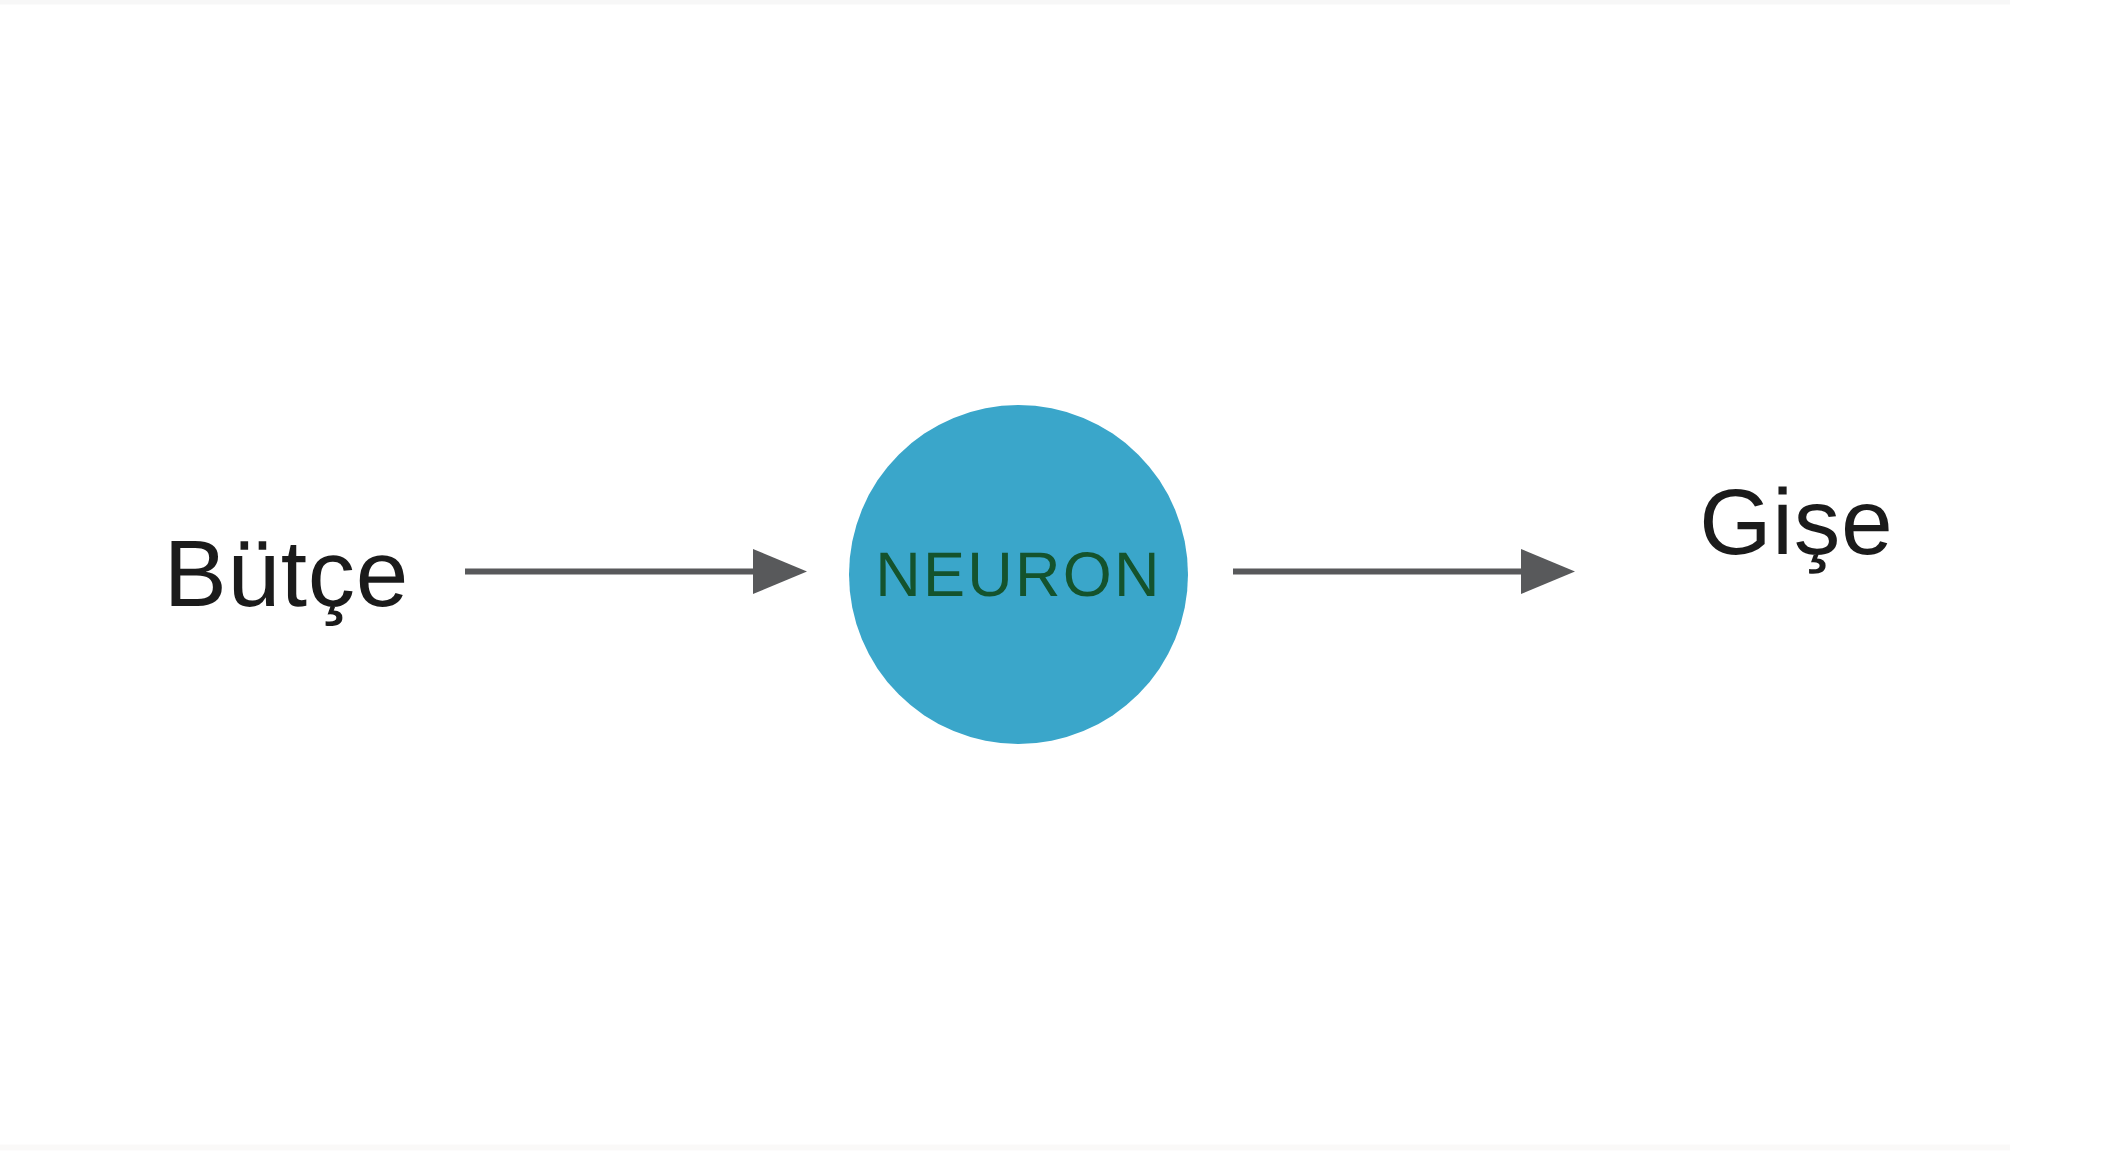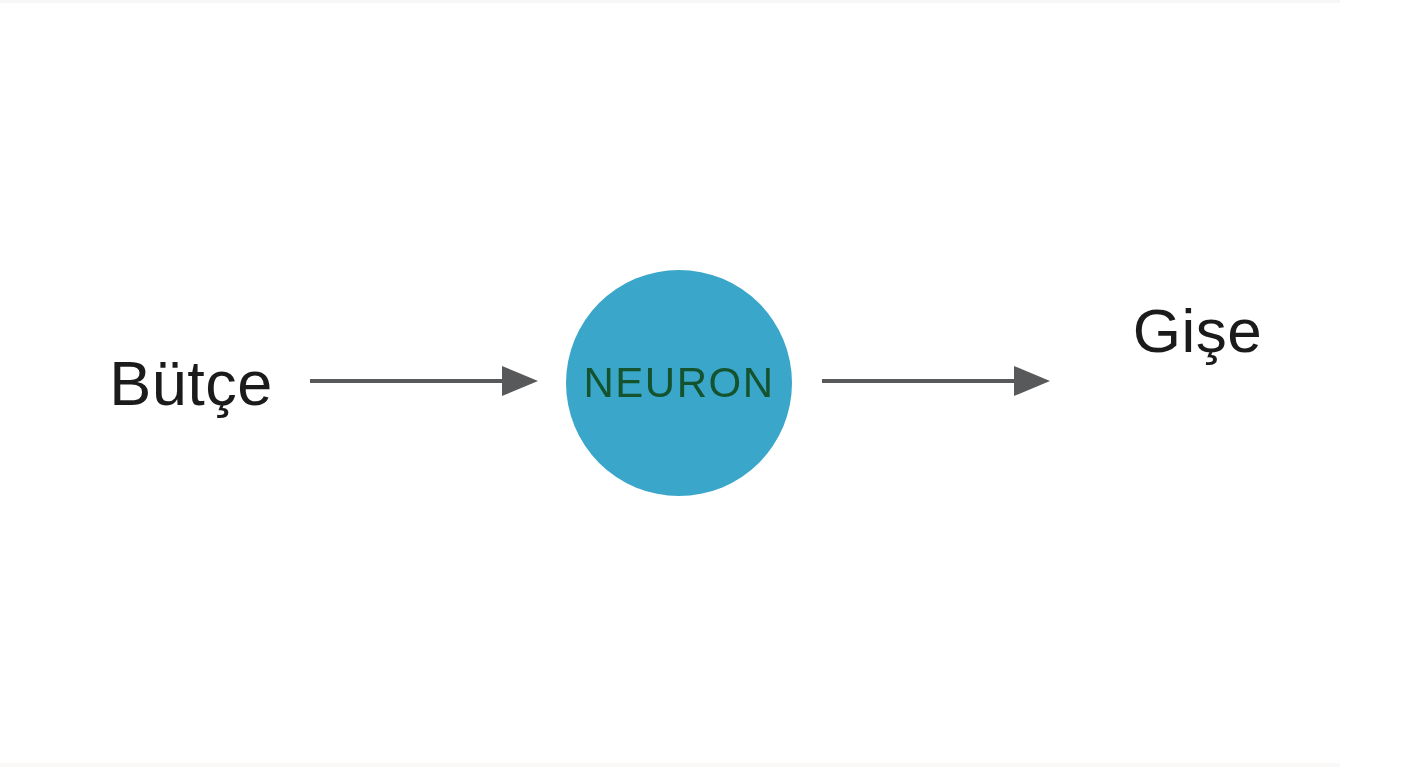--- a/index.html
+++ b/index.html
@@ -36,21 +36,21 @@
     line-height: 70px;
   }
   .label-input {
     left: 36px;
     top: 348px;
     width: 310px;
     font-size: 63px;
   }
   .label-output {
     left: 1040px;
-    top: 296px;
+    top: 314px;
     width: 315px;
     font-size: 62px;
   }
 
   .arrow {
     position: absolute;
     top: 363px;
     width: 240px;
     height: 36px;
   }

